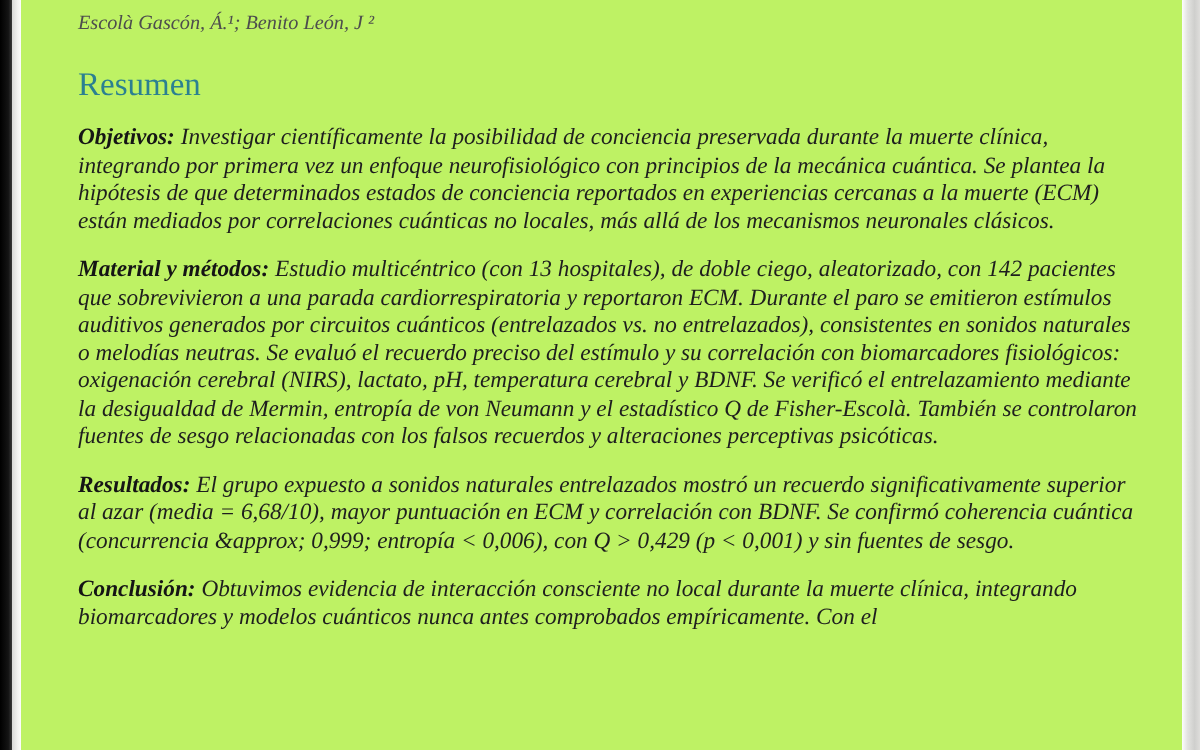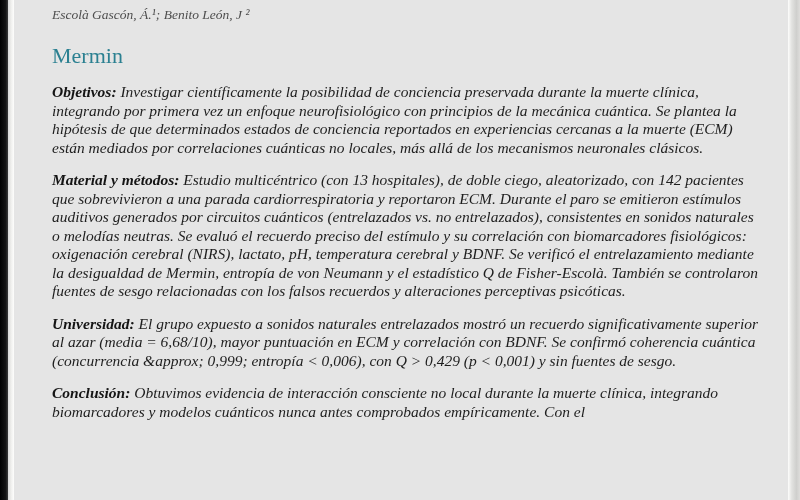--- a/index.html
+++ b/index.html
@@ -5,21 +5,21 @@
   html, body {
     margin: 0;
     padding: 0;
     background: #ffffff;
   }
   .page {
     position: relative;
     width: 800px;
     height: 500px;
     overflow: hidden;
-    background: #e5e5e5;
+    background: #bef264;
     font-family: "Liberation Serif", "DejaVu Serif", serif;
     color: #1f1f1f;
   }
   
   .edge-left {
     position: absolute;
     left: 0; top: 0; bottom: 0;
     width: 8px;
     background: linear-gradient(90deg, #000000 0%, #141414 70%, #3a3a3a 100%);
   }
@@ -81,24 +81,24 @@
 <div class="page">
   <div class="edge-left"></div>
   <div class="edge-left-shadow"></div>
   <div class="edge-right"></div>
 
   <div class="content">
 
     <p class="authors">Escolà Gascón, Á.¹; Benito León, J ²</p>
 
 
-    <h1 class="section-heading" style="color: rgb(43, 128, 145);">Mermin</h1>
+    <h1 class="section-heading" style="color: rgb(43, 128, 145);">Resumen</h1>
 
     <p class="para"><b>Objetivos:</b><span> Investigar científicamente la posibilidad de conciencia preservada durante la muerte clínica, integrando por primera vez un enfoque neurofisiológico con principios de la mecánica cuántica. Se plantea la hipótesis de que determinados estados de conciencia reportados en experiencias cercanas a la muerte (ECM) están mediados por correlaciones cuánticas no locales, más allá de los mecanismos neuronales clásicos.</span></p>
 
     <p class="para"><b>Material y métodos:</b><span> Estudio multicéntrico (con 13 hospitales), de doble ciego, aleatorizado, con 142 pacientes que sobrevivieron a una parada cardiorrespiratoria y reportaron ECM. Durante el paro se emitieron estímulos auditivos generados por circuitos cuánticos (entrelazados vs. no entrelazados), consistentes en sonidos naturales o melodías neutras. Se evaluó el recuerdo preciso del estímulo y su correlación con biomarcadores fisiológicos: oxigenación cerebral (NIRS), lactato, pH, temperatura cerebral y BDNF. Se verificó el entrelazamiento mediante la desigualdad de Mermin, entropía de von Neumann y el estadístico Q de Fisher-Escolà. También se controlaron fuentes de sesgo relacionadas con los falsos recuerdos y alteraciones perceptivas psicóticas.</span></p>
 
-    <p class="para"><b>Universidad:</b><span> El grupo expuesto a sonidos naturales entrelazados mostró un recuerdo significativamente superior al azar (media = 6,68/10), mayor puntuación en ECM y correlación con BDNF. Se confirmó coherencia cuántica (concurrencia &amp;approx; 0,999; entropía &lt; 0,006), con Q &gt; 0,429 (p &lt; 0,001) y sin fuentes de sesgo.</span></p>
+    <p class="para"><b>Resultados:</b><span> El grupo expuesto a sonidos naturales entrelazados mostró un recuerdo significativamente superior al azar (media = 6,68/10), mayor puntuación en ECM y correlación con BDNF. Se confirmó coherencia cuántica (concurrencia &amp;approx; 0,999; entropía &lt; 0,006), con Q &gt; 0,429 (p &lt; 0,001) y sin fuentes de sesgo.</span></p>
 
     <p class="para"><b>Conclusión:</b><span> Obtuvimos evidencia de interacción consciente no local durante la muerte clínica, integrando biomarcadores y modelos cuánticos nunca antes comprobados empíricamente. Con el</span></p>
 
   </div>
 </div>
 
 </body></html>

